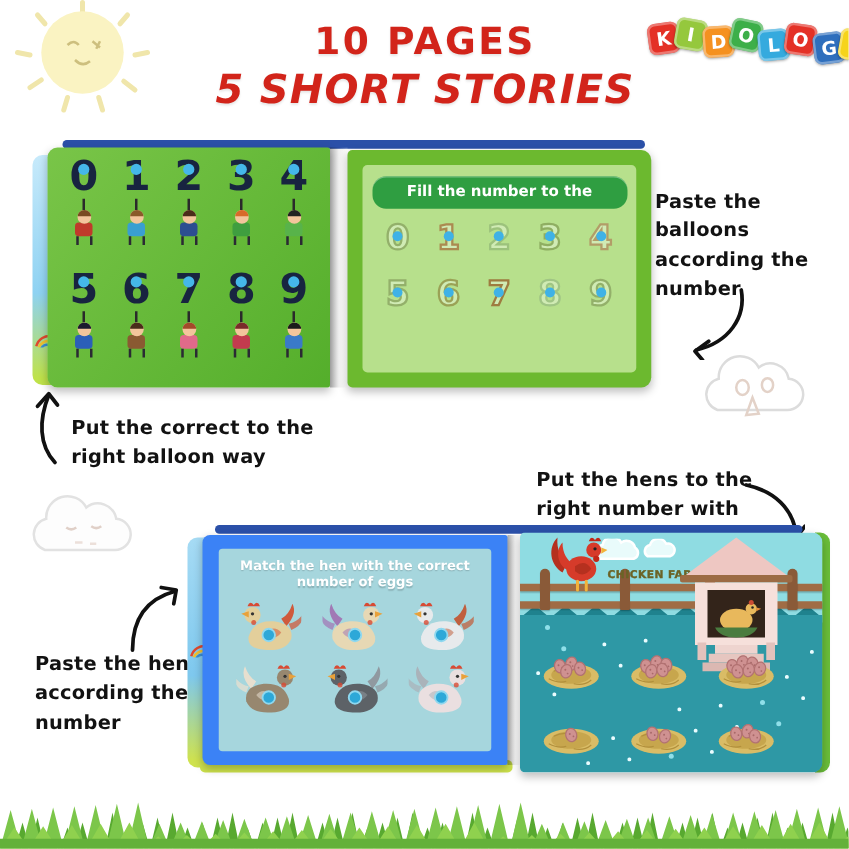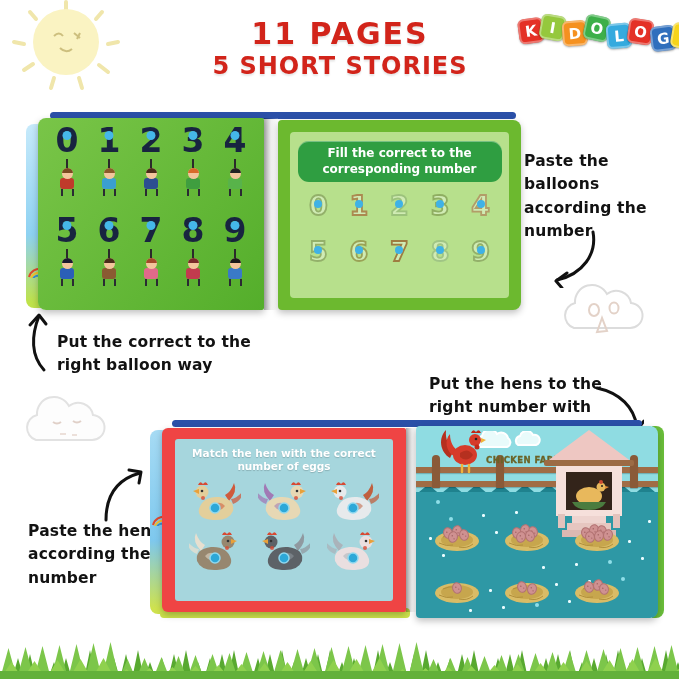--- a/index.html
+++ b/index.html
@@ -4,22 +4,22 @@
 <style>
   html,body{margin:0;padding:0;background:#fff;}
   .stage{position:relative;width:679px;height:679px;background:#fff;overflow:hidden;
          font-family:"DejaVu Sans","Liberation Sans",sans-serif;}
 
   
   .title{position:absolute;left:140px;top:16px;width:400px;text-align:center;
          font-weight:800;color:#d2241a;}
   .title .l1{font-size:30px;letter-spacing:2px;-webkit-text-stroke:6px #fff;paint-order:stroke fill;
              text-shadow:0 2px 2px rgba(0,0,0,.10);}
-  .title .l2{font-size:24px;letter-spacing:1px;margin-top:1px;-webkit-text-stroke:6px #fff;paint-order:stroke fill;
-             text-shadow:0 2px 2px rgba(0,0,0,.10);}
+  .title .l2{font-size:32px;letter-spacing:1px;margin-top:1px;-webkit-text-stroke:6px #fff;paint-order:stroke fill;
+             text-shadow:0 2px 2px rgba(0,0,0,.10);font-style:italic;}
 
   
   .logo{position:absolute;left:521px;top:18px;display:flex;transform:rotate(2deg);}
   .logo .tile{width:25px;height:25px;border-radius:6px;display:flex;align-items:center;justify-content:center;
         margin-left:-3px;color:#fff;font-weight:800;font-size:15px;
         box-shadow:inset 0 0 0 2px rgba(255,255,255,.35),0 1px 2px rgba(0,0,0,.3);}
 
   
   .anno{position:absolute;font-weight:700;font-size:15.5px;line-height:1.5;color:#121212;letter-spacing:.2px;}
   .anno-paste-balloons{left:524px;top:150px;width:152px;}
@@ -66,21 +66,21 @@
   .outline-dot{position:absolute;width:8px;height:8px;border-radius:50%;background:#3fb2e6;top:9px;left:50%;
         transform:translateX(-50%);}
 
   
   .book2{left:150px;top:420px;width:514px;height:202px;}
   .book2 .coverleft{left:0;top:10px;width:20px;height:184px;
         background:linear-gradient(180deg,#a6dbf4,#7ec8ee 60%,#cfe24e 97%);}
   .book2 .covertop{left:22px;top:0;width:470px;height:7px;}
   .coverbottom{position:absolute;left:10px;top:188px;width:250px;height:10px;background:#cde24c;border-radius:4px;}
   .coverright{position:absolute;right:0;top:6px;width:12px;height:192px;background:#6abe3a;border-radius:0 8px 8px 0;}
-  .b2-left{left:12px;top:8px;width:244px;height:184px;background:#ef4444;border-radius:6px 2px 2px 6px;}
+  .b2-left{left:12px;top:8px;width:244px;height:184px;background:#3b82f6;border-radius:6px 2px 2px 6px;}
   .b2-panel{position:absolute;inset:11px 13px;background:#a6d6dd;border-radius:3px;}
   .b2-title{margin:8px 5px 0;text-align:center;color:#fff;font-weight:800;font-size:10.5px;line-height:1.25;
         text-shadow:0 1px 1px rgba(0,0,0,.18);}
   .hen-grid{display:grid;grid-template-columns:repeat(3,1fr);row-gap:4px;margin:4px 6px 0;}
   .hen-cell{display:flex;align-items:center;justify-content:center;}
   .book2 .spine{left:256px;top:8px;width:12px;height:184px;}
   .b2-right{left:266px;top:6px;width:242px;height:192px;border-radius:4px 8px 8px 4px;overflow:hidden;}
   .sky{position:absolute;left:0;top:0;right:0;height:72px;background:#8fdce2;}
   .ground{position:absolute;left:0;top:66px;right:0;bottom:0;background:#2e98a5;}
   .grassband{position:absolute;left:0;top:56px;right:0;height:20px;background:#1f828e;}
@@ -112,21 +112,21 @@
         <line x1="45" y1="88" x2="48" y2="78"></line>
       <line x1="76" y1="88" x2="73" y2="78"></line>
     </g>
     <circle cx="60" cy="42" r="33" fill="#faf3c2"></circle>
     <path d="M48,36 q5,-5 9,0" fill="none" stroke="#cdbf7e" stroke-width="2"></path>
     <path d="M68,33 l6,5 M74,33 l-3,6" fill="none" stroke="#cdbf7e" stroke-width="2"></path>
     <path d="M54,48 q6,6 12,1" fill="none" stroke="#cdbf7e" stroke-width="2"></path>
   </svg>
 
   <div class="title">
-    <div class="l1">11 PAGES</div>
+    <div class="l1">10 PAGES</div>
     <div class="l2">5 SHORT STORIES</div>
   </div>
 
   <div class="logo" id="logo">
       <span class="tile" style="background: rgb(228, 49, 38); transform: rotate(-10deg) translateY(3px);">K</span>
       <span class="tile" style="background: rgb(149, 200, 61); transform: rotate(8deg) translateY(-1px);">I</span>
       <span class="tile" style="background: rgb(245, 145, 32); transform: rotate(-6deg) translateY(4px);">D</span>
       <span class="tile" style="background: rgb(61, 175, 73); transform: rotate(10deg) translateY(-2px);">O</span>
       <span class="tile" style="background: rgb(53, 170, 222); transform: rotate(-7deg) translateY(5px);">L</span>
       <span class="tile" style="background: rgb(228, 49, 38); transform: rotate(6deg) translateY(0px);">O</span>
@@ -233,22 +233,21 @@
               <div class="kid-body"></div>
               <div class="kid-legs"></div>
             </div>
           </div>
         </div>
     </div>
     <div class="spine"></div>
     <div class="page b1-right">
       <div class="b1-panel">
         <div class="b1-header">
-          <div>Fill the correct to the</div>
-          <div>corresponding number</div>
+          <div>Fill the number to the</div>
         </div>
         <div class="outline-grid" id="b1-outline-grid">
             <div class="outline-cell"><span class="outline-num" style="-webkit-text-stroke: 1.8px rgb(147, 176, 106);">0</span><span class="outline-dot" style="background: rgb(63, 178, 230);"></span></div>
             <div class="outline-cell"><span class="outline-num" style="-webkit-text-stroke: 1.8px rgb(171, 138, 80);">1</span><span class="outline-dot" style="background: rgb(63, 178, 230);"></span></div>
             <div class="outline-cell"><span class="outline-num" style="-webkit-text-stroke: 1.8px rgb(156, 194, 124);">2</span><span class="outline-dot" style="background: rgb(63, 178, 230);"></span></div>
             <div class="outline-cell"><span class="outline-num" style="-webkit-text-stroke: 1.8px rgb(143, 174, 98);">3</span><span class="outline-dot" style="background: rgb(63, 178, 230);"></span></div>
             <div class="outline-cell"><span class="outline-num" style="-webkit-text-stroke: 1.8px rgb(178, 157, 104);">4</span><span class="outline-dot" style="background: rgb(63, 178, 230);"></span></div>
             <div class="outline-cell"><span class="outline-num" style="-webkit-text-stroke: 1.8px rgb(147, 176, 106);">5</span><span class="outline-dot" style="background: rgb(63, 178, 230);"></span></div>
             <div class="outline-cell"><span class="outline-num" style="-webkit-text-stroke: 1.8px rgb(154, 162, 86);">6</span><span class="outline-dot" style="background: rgb(63, 178, 230);"></span></div>
             <div class="outline-cell"><span class="outline-num" style="-webkit-text-stroke: 1.8px rgb(158, 124, 64);">7</span><span class="outline-dot" style="background: rgb(63, 178, 230);"></span></div>

